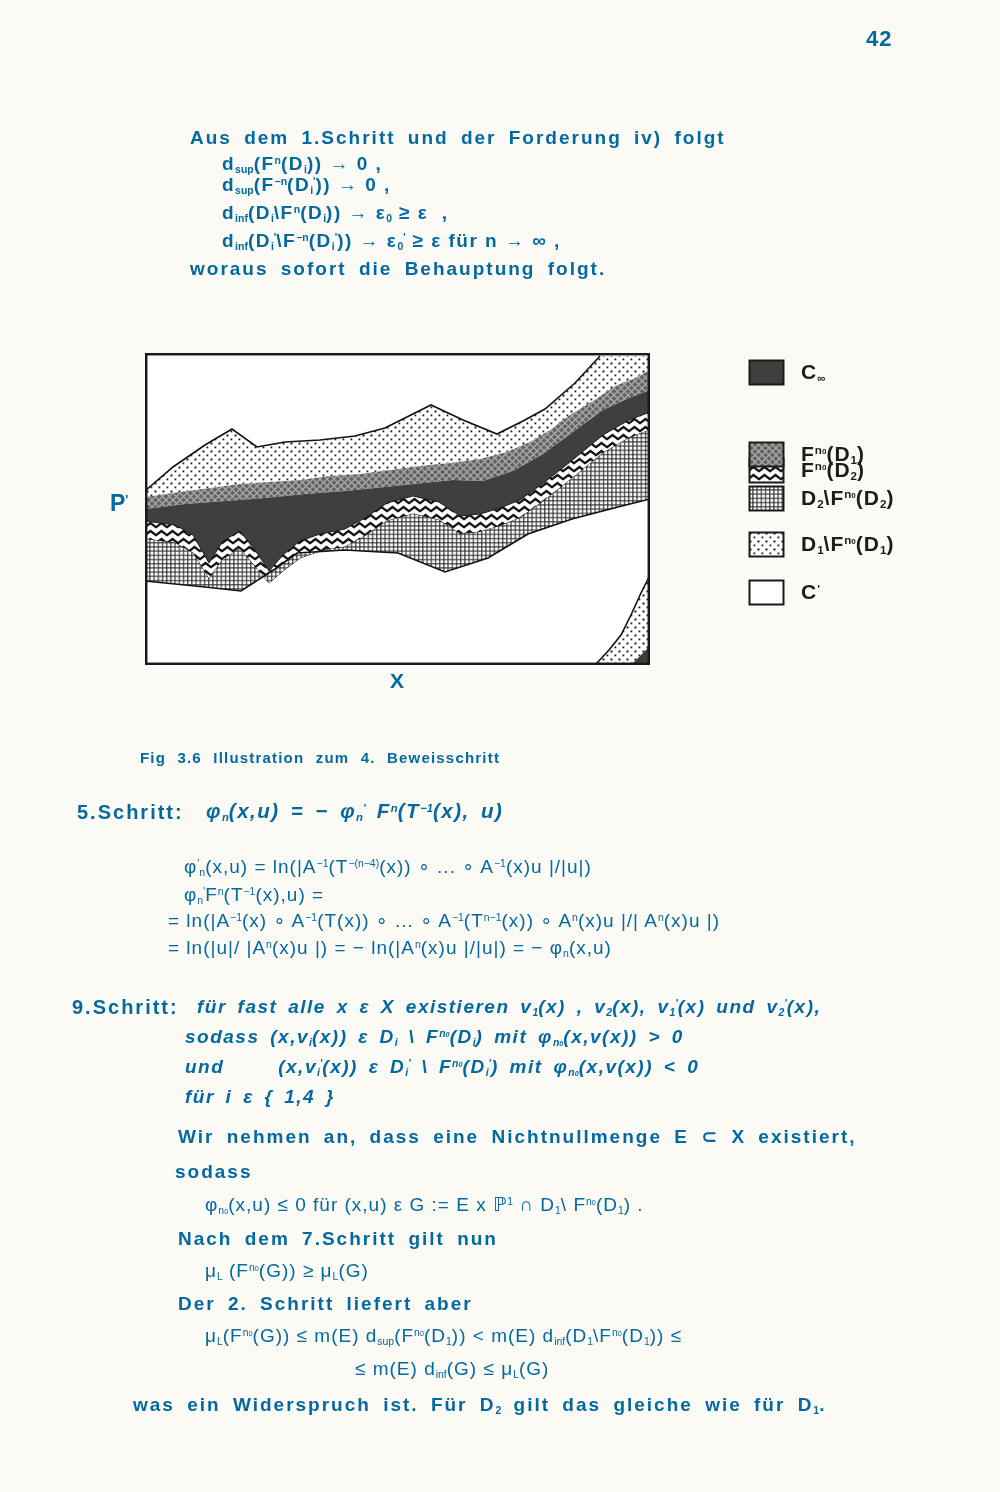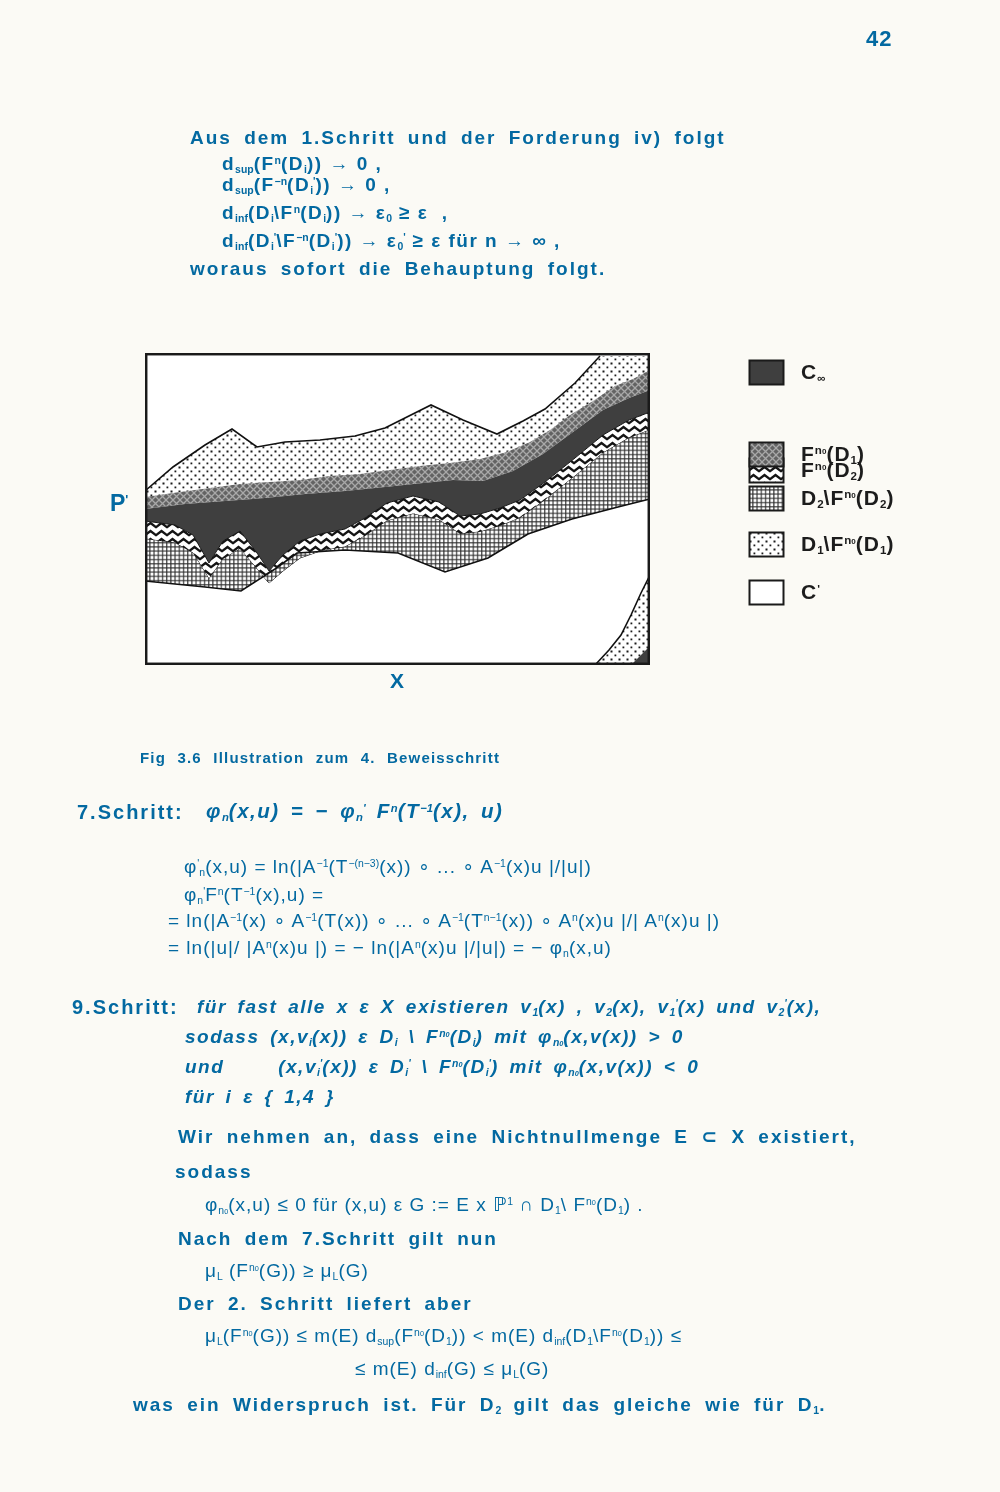--- a/index.html
+++ b/index.html
@@ -119,23 +119,23 @@
     <div class="legend-row" style="top:578px;">
       <svg width="37" height="27">
           <rect x="1.5" y="1.5" width="34" height="24" stroke="#1a1a1a" stroke-width="2" fill="#ffffff"></rect>
         </svg>
       <span class="legend-label">C<sup>'</sup></span>
     </div>
   </div>
 
   <div class="line caption" style="left:140px; top:749px;">Fig 3.6  Illustration zum 4. Beweisschritt</div>
 
-  <div class="line steplabel" style="left:77px; top:801px;">7.Schritt:</div>
+  <div class="line steplabel" style="left:77px; top:801px;">5.Schritt:</div>
   <div class="line bolditalic" style="left:206px; top:799px; font-size:20.5px;">φ<sub>n</sub>(x,u) = − φ<sub>n</sub><sup>'</sup> F<sup>n</sup>(T<sup>−1</sup>(x), u)</div>
-  <div class="line eq" style="left:184px; top:856px;">φ<sup>'</sup><sub>n</sub>(x,u) = ln(|A<sup>−1</sup>(T<sup>−(n−3)</sup>(x)) ∘ ... ∘ A<sup>−1</sup>(x)u |/|u|)</div>
+  <div class="line eq" style="left:184px; top:856px;">φ<sup>'</sup><sub>n</sub>(x,u) = ln(|A<sup>−1</sup>(T<sup>−(n−4)</sup>(x)) ∘ ... ∘ A<sup>−1</sup>(x)u |/|u|)</div>
   <div class="line eq" style="left:184px; top:884px;">φ<sub>n</sub><sup>'</sup>F<sup>n</sup>(T<sup>−1</sup>(x),u) =</div>
   <div class="line eq" style="left:168px; top:910px;">=  ln(|A<sup>−1</sup>(x) ∘ A<sup>−1</sup>(T(x)) ∘ ... ∘ A<sup>−1</sup>(T<sup>n−1</sup>(x)) ∘ A<sup>n</sup>(x)u  |/| A<sup>n</sup>(x)u |)</div>
   <div class="line eq" style="left:168px; top:937px;">=  ln(|u|/ |A<sup>n</sup>(x)u |) = − ln(|A<sup>n</sup>(x)u |/|u|) = − φ<sub>n</sub>(x,u)</div>
 
   <div class="line steplabel" style="left:72px; top:996px;">9.Schritt:</div>
   <div class="line bolditalic" style="left:197px; top:996px;">für fast alle x ε X existieren  v<sub>1</sub>(x) , v<sub>2</sub>(x), v<sub>1</sub><sup>'</sup>(x) und v<sub>2</sub><sup>'</sup>(x),</div>
   <div class="line bolditalic" style="left:185px; top:1026px;">sodass (x,v<sub>i</sub>(x)) ε D<sub>i</sub> \ F<sup>n<small>0</small></sup>(D<sub>i</sub>)  mit  φ<sub>n<small>0</small></sub>(x,v(x)) &gt; 0</div>
   <div class="line bolditalic" style="left:185px; top:1056px;">und&nbsp;&nbsp;&nbsp;&nbsp;&nbsp;(x,v<sub>i</sub><sup>'</sup>(x)) ε D<sub>i</sub><sup>'</sup> \ F<sup>n<small>0</small></sup>(D<sub>i</sub><sup>'</sup>)  mit  φ<sub>n<small>0</small></sub>(x,v(x))  &lt; 0</div>
   <div class="line bolditalic" style="left:185px; top:1086px;">für i ε { 1,4 }</div>
 

